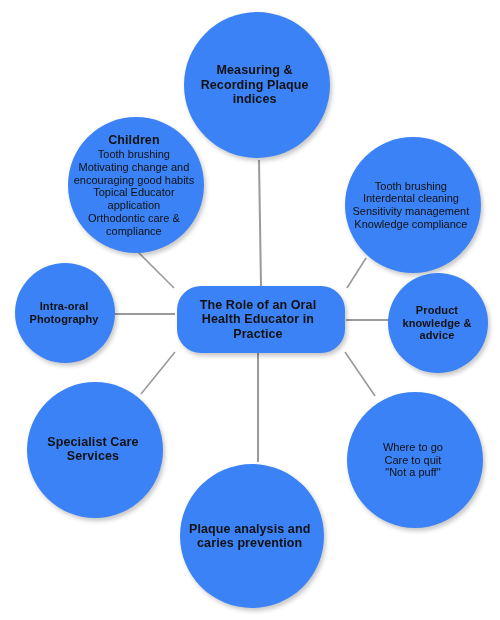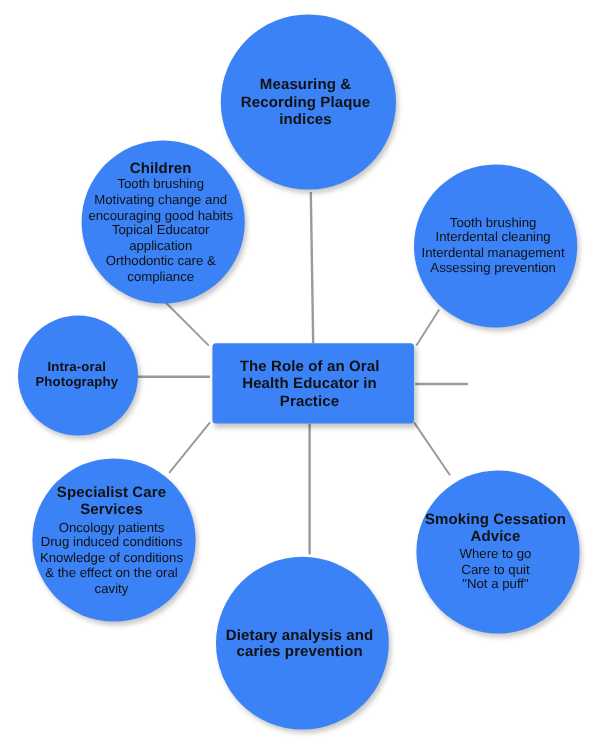--- a/index.html
+++ b/index.html
@@ -37,21 +37,21 @@
     color: #111111;
     display: flex;
     align-items: center;
     text-align: center;
     box-shadow: 2px 3px 4px rgba(0,0,0,0.22);
   }
   .node.circle {
     border-radius: 50%;
   }
   .node.center-box {
-    border-radius: 3px;
+    border-radius: 24px;
   }
   .node-inner {
     width: 94%;
     padding: 0 2px;
     line-height: 1.16;
   }
   .node-title {
     display: block;
     font-weight: bold;
     letter-spacing: 0.1px;
@@ -158,58 +158,57 @@
         <span>Orthodontic care &amp; compliance</span>
       </span>
     </div>
   </div>
 
   <div class="node circle" id="node-adults">
     <div class="node-inner">
       <span class="node-lines">
         <span>Tooth brushing</span>
         <span>Interdental cleaning</span>
-        <span>Interdental management</span>
-        <span>Assessing prevention</span>
+        <span>Sensitivity management</span>
+        <span>Knowledge compliance</span>
       </span>
     </div>
   </div>
 
   <div class="node circle" id="node-photography">
     <div class="node-inner">
       <span class="node-title">Intra-oral Photography</span>
     </div>
   </div>
 
+  <div class="node circle" id="node-product">
+    <div class="node-inner">
+      <span class="node-title">Product knowledge &amp; advice</span>
+    </div>
+  </div>
 
   <div class="node circle" id="node-specialist">
     <div class="node-inner">
       <span class="node-title">Specialist Care Services</span>
-      <span class="node-lines">
-        <span>Oncology patients</span>
-        <span>Drug induced conditions</span>
-        <span>Knowledge of conditions &amp; the effect on the oral cavity</span>
-      </span>
     </div>
   </div>
 
   <div class="node circle" id="node-smoking">
     <div class="node-inner">
-      <span class="node-title">Smoking Cessation Advice</span>
       <span class="node-lines">
         <span>Where to go</span>
         <span>Care to quit</span>
         <span>"Not a puff"</span>
       </span>
     </div>
   </div>
 
   <div class="node circle" id="node-dietary">
     <div class="node-inner">
-      <span class="node-title">Dietary analysis and caries prevention</span>
+      <span class="node-title">Plaque analysis and caries prevention</span>
     </div>
   </div>
 
   <div class="node center-box" id="node-center">
     <div class="node-inner">
       <span class="node-title">The Role of an Oral Health Educator in Practice</span>
     </div>
   </div>
 
 </div>

